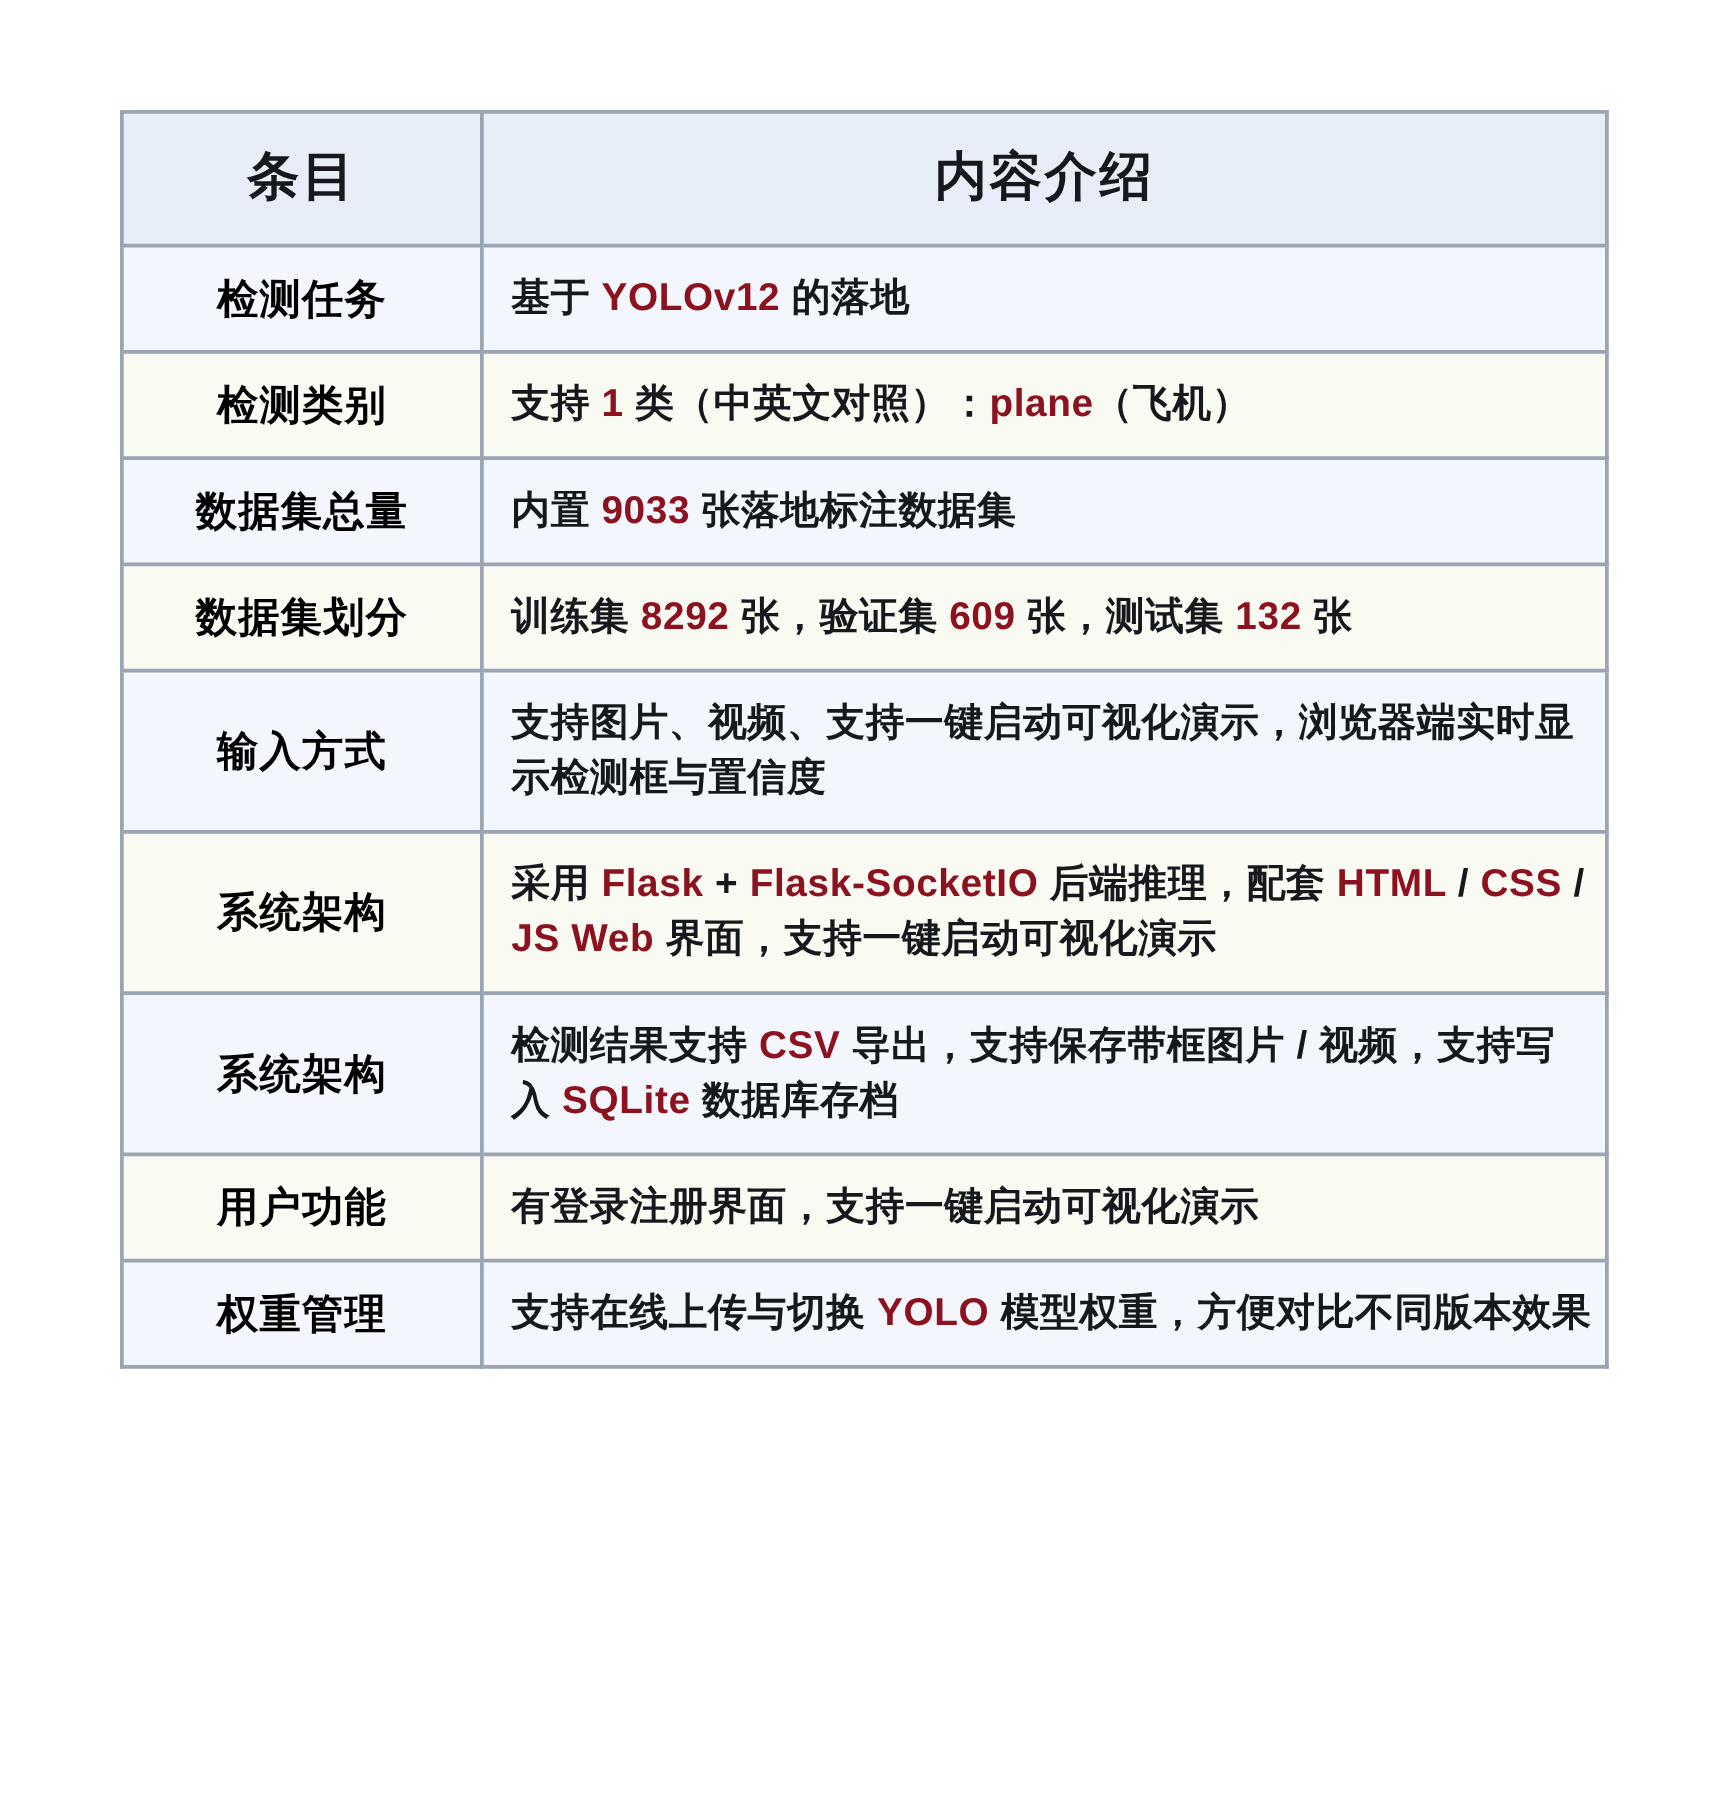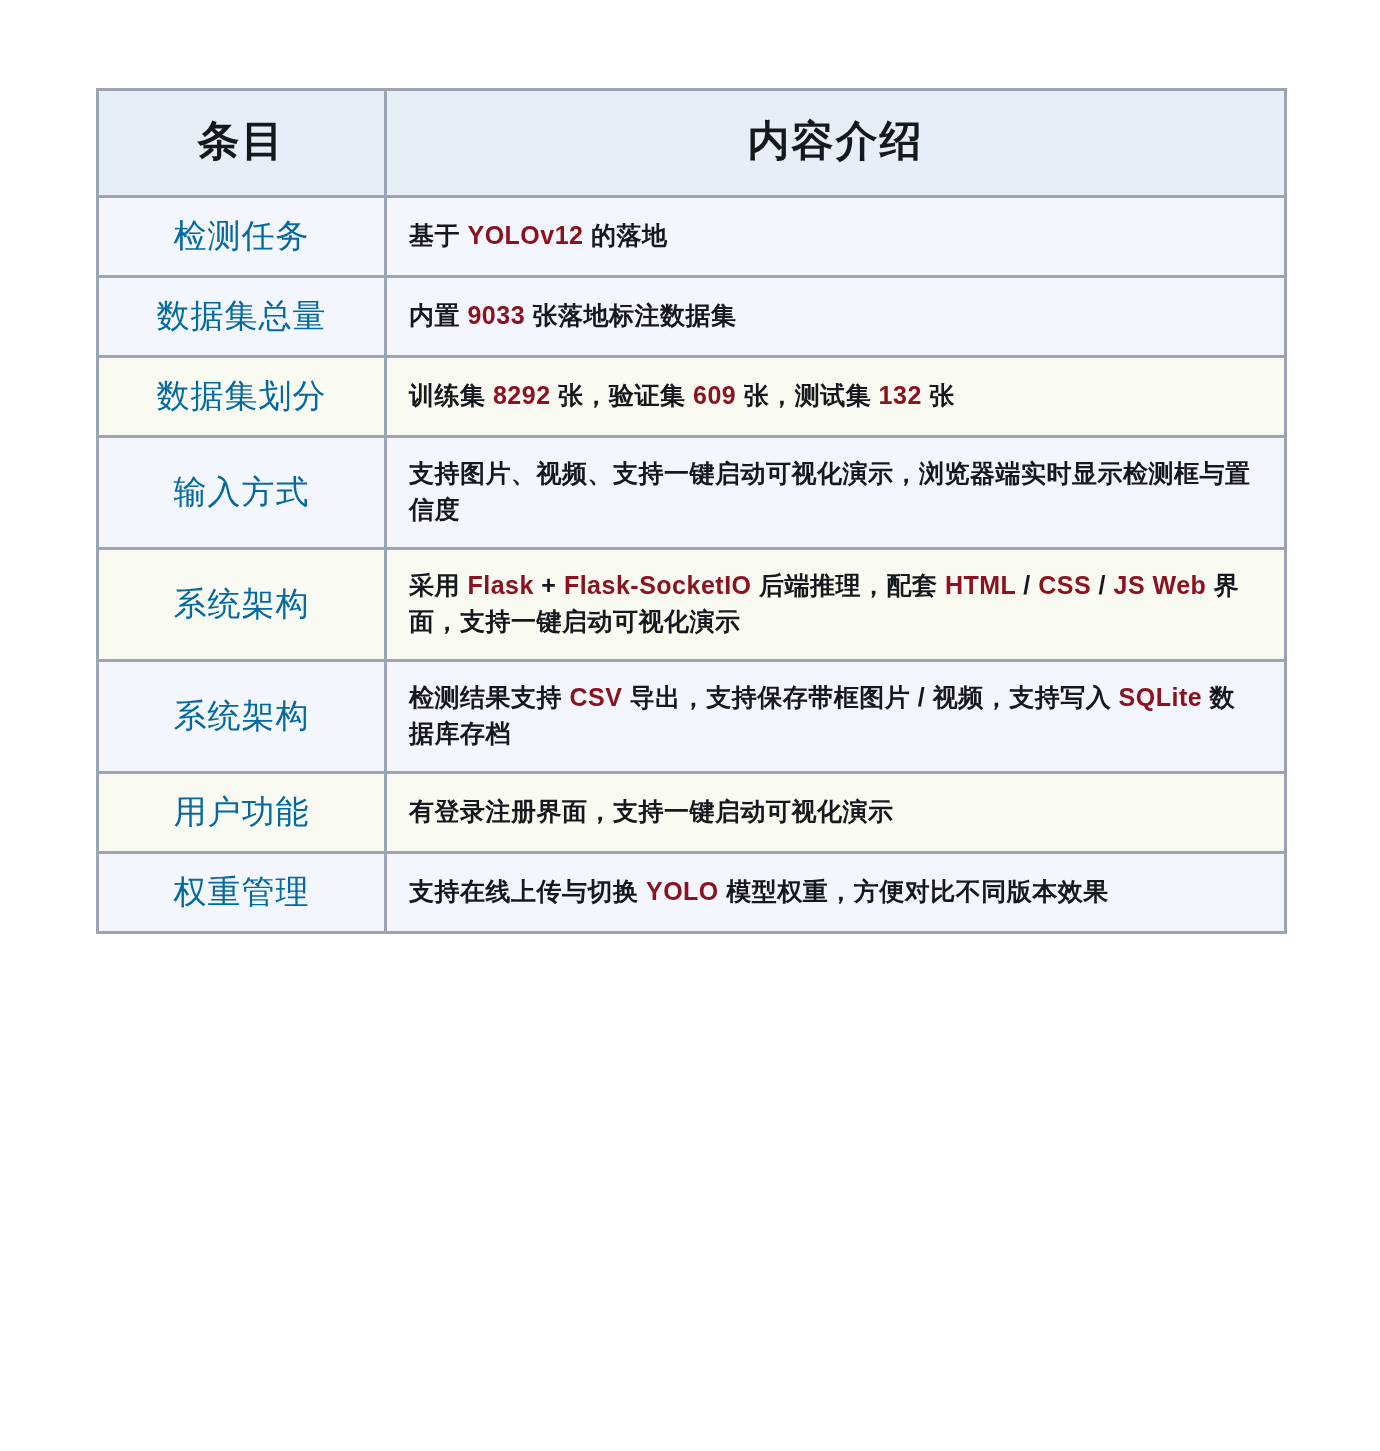--- a/index.html
+++ b/index.html
@@ -38,31 +38,31 @@
     text-align: center;
     font-size: 42px;
     font-weight: bold;
     color: #15181c;
     padding: 22px 10px 26px 10px;
     letter-spacing: 2px;
   }
   td.item {
     text-align: center;
     font-size: 33px;
-    font-weight: normal;
-    color: #0369a1;
+    font-weight: bold;
+    color: #000000;
     padding: 16px 6px;
     letter-spacing: 1px;
   }
   td.desc {
     text-align: left;
-    font-size: 25px;
+    font-size: 31px;
     font-weight: bold;
     color: #15181c;
-    padding: 18px 32px 20px 22px;
+    padding: 18px 10px 20px 22px;
     line-height: 1.42;
     letter-spacing: 0.5px;
   }
   tr.odd td { background: #f3f6fc; }
   tr.even td { background: #f9faf2; }
 
   .hl { color: #8c1220; }
 </style>
 </head>
 <body>
@@ -76,20 +76,24 @@
     <thead>
       <tr class="hdr-row">
         <th>条目</th>
         <th>内容介绍</th>
       </tr>
     </thead>
     <tbody>
       <tr class="odd">
         <td class="item">检测任务</td>
         <td class="desc">基于 <span class="hl">YOLOv12</span> 的落地</td>
+      </tr>
+      <tr class="even">
+        <td class="item">检测类别</td>
+        <td class="desc">支持 <span class="hl">1</span> 类（中英文对照）：<span class="hl">plane</span>（飞机）</td>
       </tr>
       <tr class="odd">
         <td class="item">数据集总量</td>
         <td class="desc">内置 <span class="hl">9033</span> 张落地标注数据集</td>
       </tr>
       <tr class="even">
         <td class="item">数据集划分</td>
         <td class="desc">训练集 <span class="hl">8292</span> 张，验证集 <span class="hl">609</span> 张，测试集 <span class="hl">132</span> 张</td>
       </tr>
       <tr class="odd">

